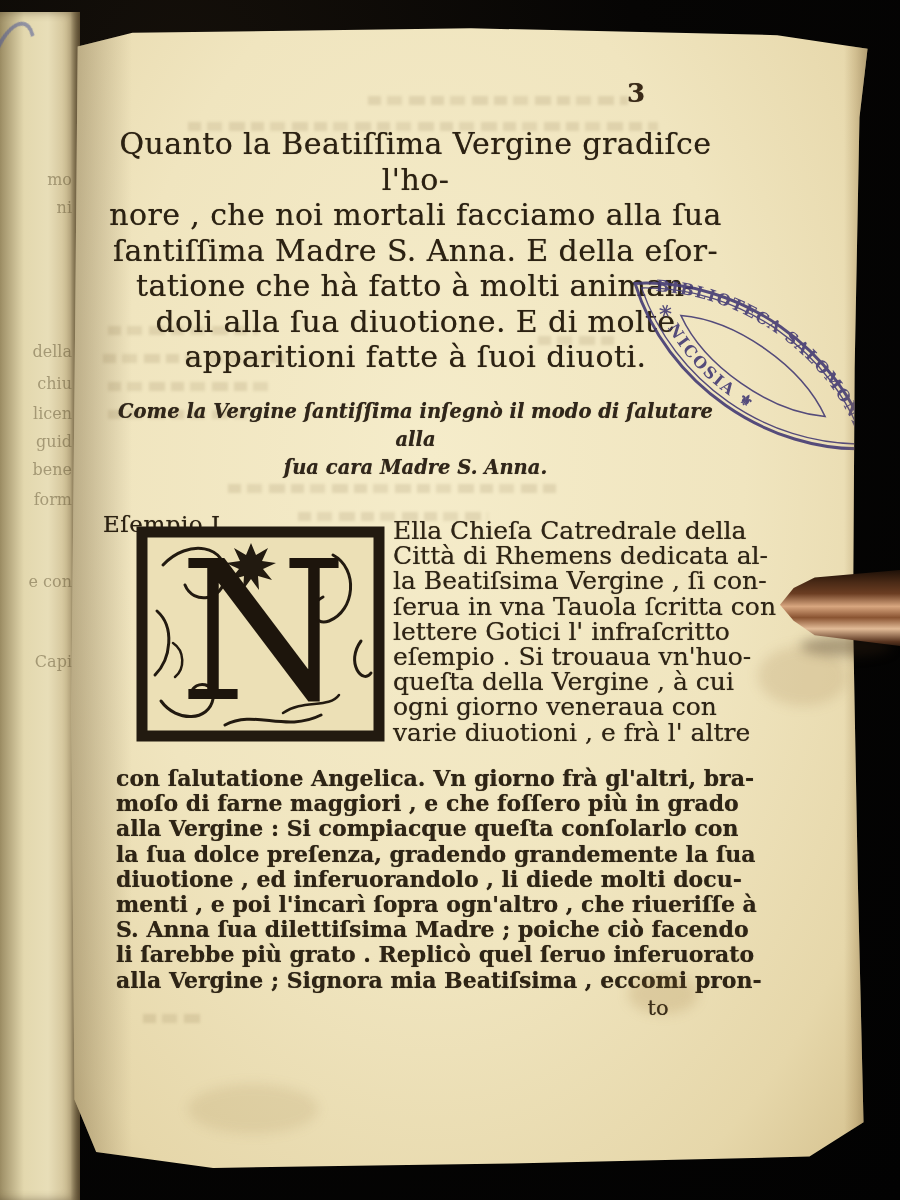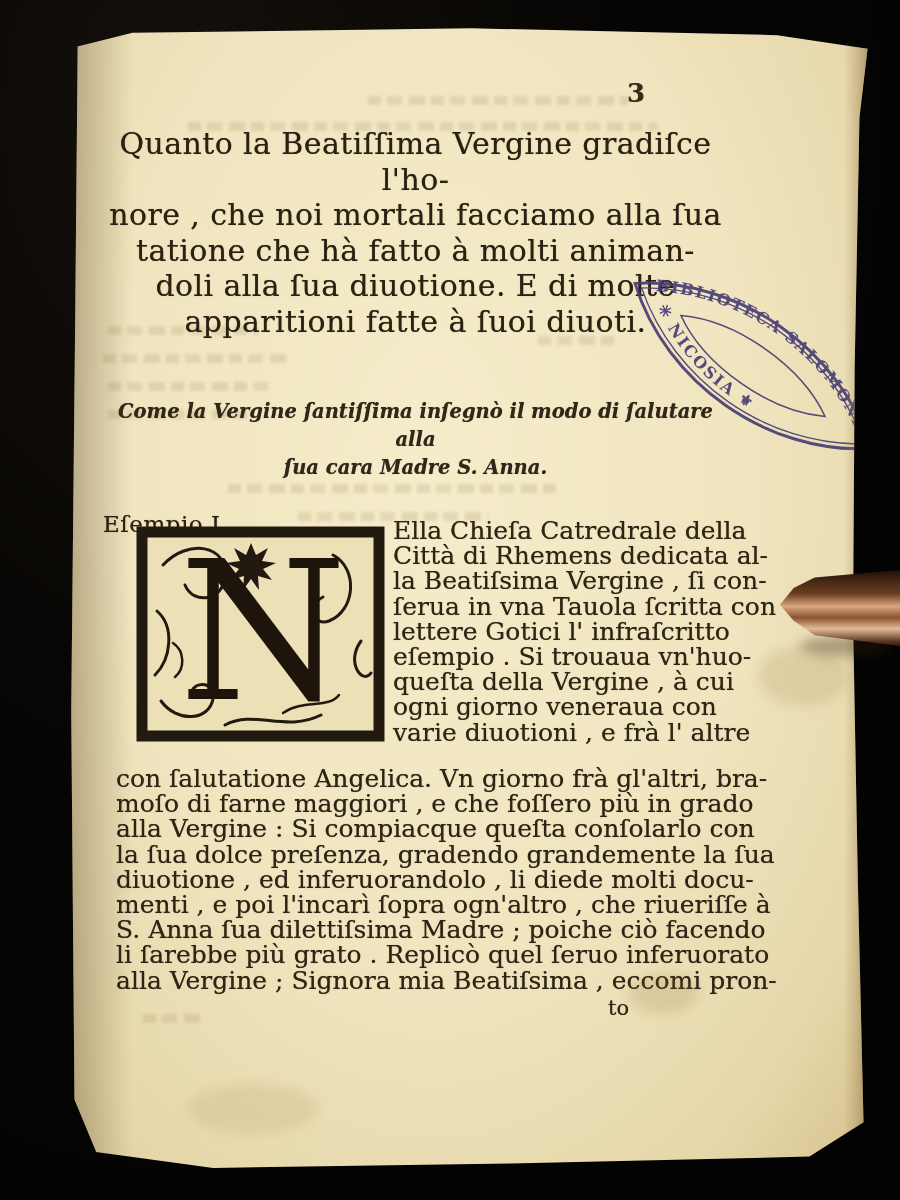--- a/index.html
+++ b/index.html
@@ -56,23 +56,23 @@
   .caphead{position:absolute;left:35px;top:318px;width:625px;text-align:center;
     font-size:29px;letter-spacing:1px;color:#2b2112;}
   .argument{position:absolute;left:35px;top:372px;width:625px;text-align:center;
     font-style:italic;font-size:19.5px;line-height:28px;color:#30261a;font-weight:bold;}
   .esempio{position:absolute;left:35px;top:444px;width:625px;text-align:left;
     font-size:23px;letter-spacing:.5px;color:#2b2112;margin-top:41px;}
   .dropcap{position:absolute;left:65px;top:497px;}
   .body-col{position:absolute;left:325px;top:492px;width:318px;
     font-size:25px;line-height:25.2px;}
   .body-full{position:absolute;left:48px;top:740px;width:594px;
-    font-size:25px;line-height:25.2px;}
+    font-size:22px;line-height:25.2px;font-weight:bold;}
   .b-line{text-align:justify;text-align-last:justify;white-space:nowrap;}
-  .catchword{position:absolute;left:540px;top:970px;width:100px;
+  .catchword{position:absolute;left:540px;top:970px;width:100px;text-align:center;
     font-size:21px;}
   .stamp{position:absolute;left:535px;top:270px;transform:rotate(35deg);opacity:.9;}
   .stain{position:absolute;border-radius:50%;filter:blur(6px);}
   .s1{left:560px;top:948px;width:70px;height:40px;background:rgba(150,110,50,.18);}
   .s2{left:690px;top:620px;width:90px;height:60px;background:rgba(140,100,45,.15);}
   .s3{left:120px;top:1058px;width:130px;height:50px;background:rgba(140,105,50,.12);}
   
   .clasp-shadow{position:absolute;left:800px;top:636px;width:92px;height:20px;
     background:rgba(55,35,18,.35);border-radius:50%;filter:blur(6px);}
   .clasp{
@@ -80,39 +80,53 @@
     background:linear-gradient(180deg,#170c05 0%,#4a2a16 18%,#6b3d22 32%,
       #d8a67f 48%,#8a5432 62%,#e2bb97 76%,#5a3520 92%,#20120a 100%);
     clip-path:polygon(0 46%, 11% 25%, 28% 12%, 100% 2%, 100% 98%, 28% 84%, 11% 66%);
   }
 </style>
 </head>
 <body>
 
 <div class="photo">
 
+  <div class="left-page">
+    <div class="blue-mark"></div>
+    <span class="frag" style="top:158px">mo</span>
+    <span class="frag" style="top:186px">ni</span>
+    <span class="frag" style="top:330px">della</span>
+    <span class="frag" style="top:362px">chiu</span>
+    <span class="frag" style="top:392px">licen</span>
+    <span class="frag" style="top:420px">guid</span>
+    <span class="frag" style="top:448px">bene</span>
+    <span class="frag" style="top:478px">form</span>
+    <span class="frag" style="top:560px">e con</span>
+    <span class="frag" style="top:640px">Capi</span>
+  </div>
 
   <div class="page">
 
     <div class="ghost" style="left:300px;top:70px;width:260px"></div>
     <div class="ghost" style="left:120px;top:96px;width:470px"></div>
     <div class="ghost" style="left:40px;top:300px;width:150px"></div>
     <div class="ghost" style="left:35px;top:328px;width:185px"></div>
     <div class="ghost" style="left:40px;top:356px;width:160px"></div>
     <div class="ghost" style="left:40px;top:384px;width:140px"></div>
     <div class="ghost" style="left:470px;top:310px;width:80px"></div>
     <div class="ghost" style="left:160px;top:458px;width:330px"></div>
     <div class="ghost" style="left:230px;top:486px;width:190px"></div>
     <div class="ghost" style="left:75px;top:988px;width:60px"></div>
 
     <div class="pagenum ink">3</div>
 
     <div class="heading ink">
       <div>Quanto la Beatiſſima Vergine gradiſce l'ho-</div>
       <div>nore , che noi mortali facciamo alla ſua</div>
+      <div>ſantiſſima Madre S. Anna. E della eſor-</div>
       <div>tatione che hà fatto à molti animan-</div>
       <div>doli alla ſua diuotione. E di molte</div>
       <div>apparitioni fatte à ſuoi diuoti.</div>
     </div>
 
 
     <div class="argument ink">
       <div>Come la Vergine ſantiſſima inſegnò  il modo di ſalutare alla</div>
       <div>ſua cara Madre S. Anna.</div>
     </div>

